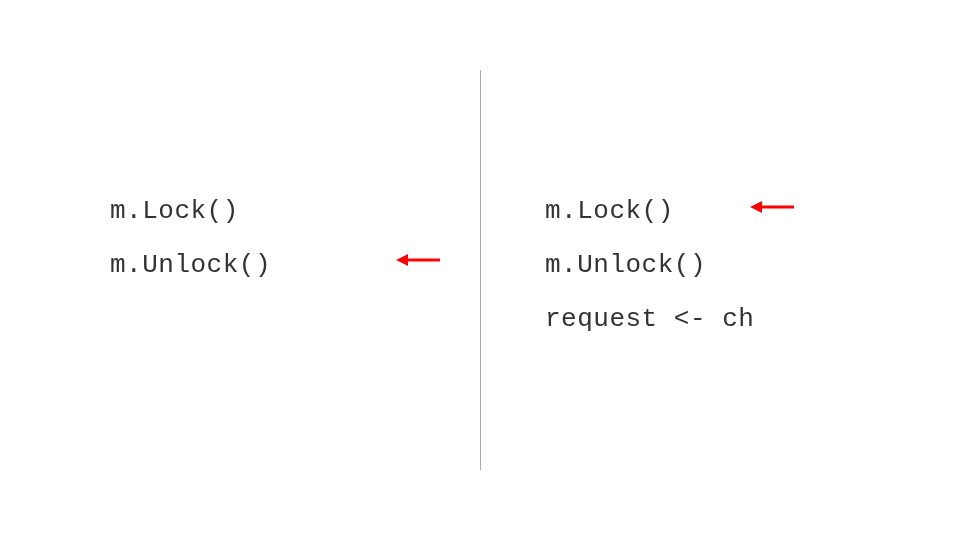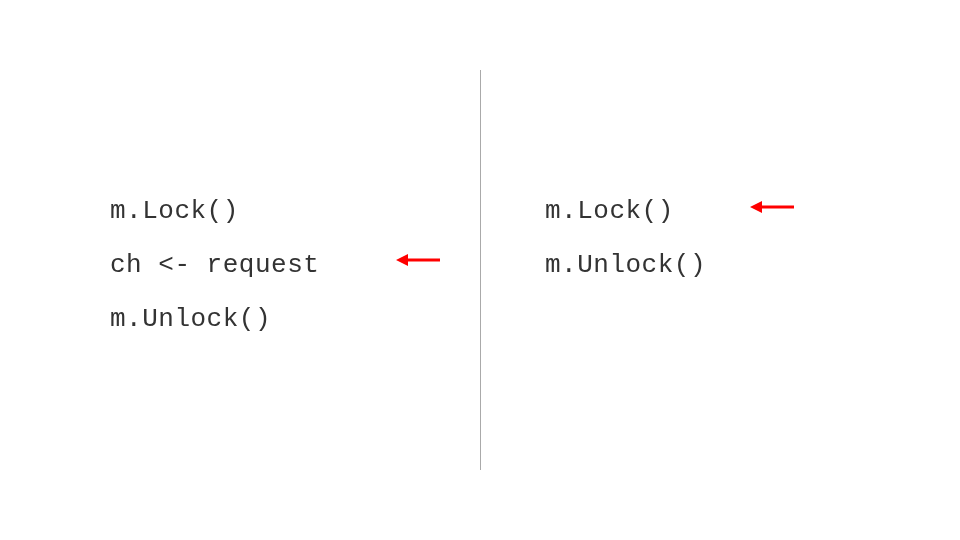--- a/index.html
+++ b/index.html
@@ -69,27 +69,27 @@
     }
   </style>
 </head>
 <body>
 
 <div class="container">
   <div class="divider"></div>
 
   <div class="column column-left">
     <div class="code-line">m.Lock()</div>
-    <div class="code-line">ch &lt;- request</div>
     <div class="code-line">m.Unlock()</div>
   </div>
 
   <div class="column column-right">
     <div class="code-line">m.Lock()</div>
     <div class="code-line">m.Unlock()</div>
+    <div class="code-line">request &lt;- ch</div>
   </div>
 
   <div class="arrow arrow-left">
     <svg width="44" height="14" viewBox="0 0 44 14">
       <line x1="44" y1="7" x2="8" y2="7" stroke="#ff0000" stroke-width="3"></line>
       <polygon points="0,7 12,1 12,13" fill="#ff0000"></polygon>
     </svg>
   </div>
 
   <div class="arrow arrow-right">

